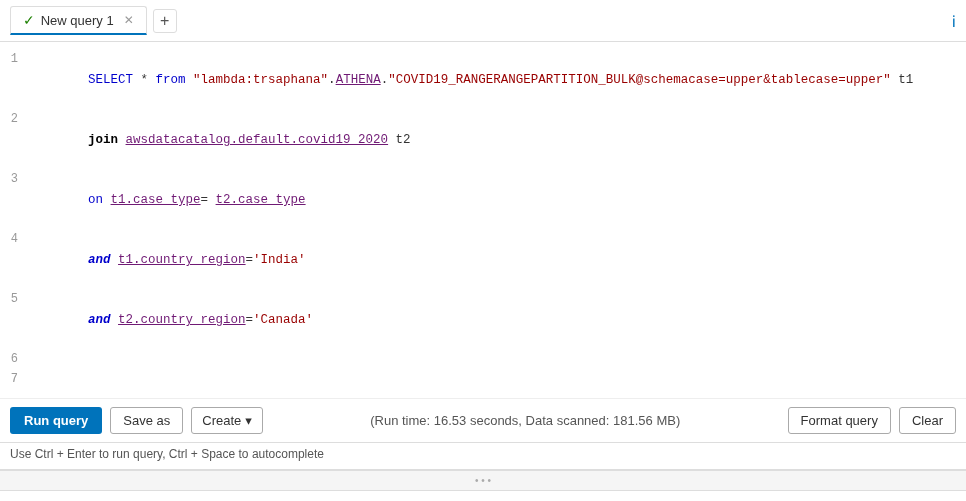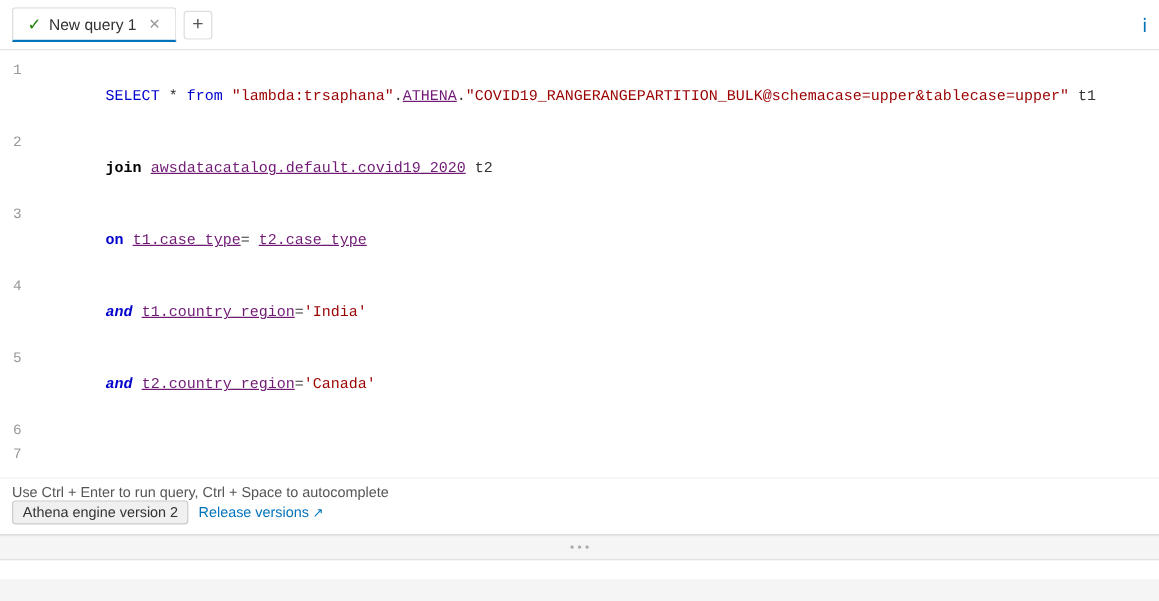--- a/index.html
+++ b/index.html
@@ -75,21 +75,21 @@
       user-select: none;
       font-size: 12px;
     }
     .code-content {
       flex: 1;
       white-space: pre;
     }
     .kw-select { color: #0000cc; font-weight: normal; }
     .kw-from { color: #0000cc; font-weight: normal; }
     .kw-join { color: #000000; font-weight: bold; }
-    .kw-on { color: #0000cc; font-weight: bold; }
+    .kw-on { color: #0000cc; font-weight: normal; }
     .kw-and { color: #0000cc; font-weight: bold; font-style: italic; }
     .str-val { color: #990000; }
     .tbl-ref { color: #701a75; text-decoration: underline; }
 
     
     .toolbar {
       padding: 8px 10px;
       display: flex;
       align-items: center;
       gap: 8px;
@@ -151,24 +151,23 @@
       border-radius: 3px;
       cursor: pointer;
       font-size: 13px;
     }
 
     
     .hint-bar {
       background: #fff;
       padding: 4px 10px 8px;
       display: flex;
-      align-items: flex-start;
+      align-items: flex-end;
       justify-content: space-between;
       border-bottom: 1px solid #ddd;
-      flex-direction: column;
     }
     .hint-text {
       color: #555;
       font-size: 12px;
     }
     .engine-badge {
       background: #f0f0f0;
       border: 1px solid #ccc;
       border-radius: 3px;
       padding: 2px 8px;
@@ -264,30 +263,34 @@
       <span class="line-num">6</span>
       <span class="code-content"> </span>
     </div>
 
     <div class="code-line">
       <span class="line-num">7</span>
       <span class="code-content"> </span>
     </div>
   </div>
 
+  <div class="toolbar">
+    <button class="btn-run">Run query</button>
+    <button class="btn-default">Save as</button>
+    <button class="btn-create">
+      <span>Create</span>
+      <span>▾</span>
+    </button>
+    <span class="run-info">(Run time: 16.53 seconds, Data scanned: 181.56 MB)</span>
+    <button class="btn-format">Format query</button>
+    <button class="btn-clear">Clear</button>
+  </div>
 
   <div class="hint-bar">
     <span class="hint-text">Use Ctrl + Enter to run query, Ctrl + Space to autocomplete</span>
-    <div style="display:flex; align-items:center; gap:8px;">
-      <span class="engine-badge">Athena engine version 2</span>
-      <a class="release-link">
-        <span>Release versions</span>
-        <span style="font-size:11px;">↗</span>
-      </a>
-    </div>
   </div>
 </div>
 
 <div class="divider-bar">• • •</div>
 
 <div class="results-panel">
   <div class="results-header">
     
     
   </div>

